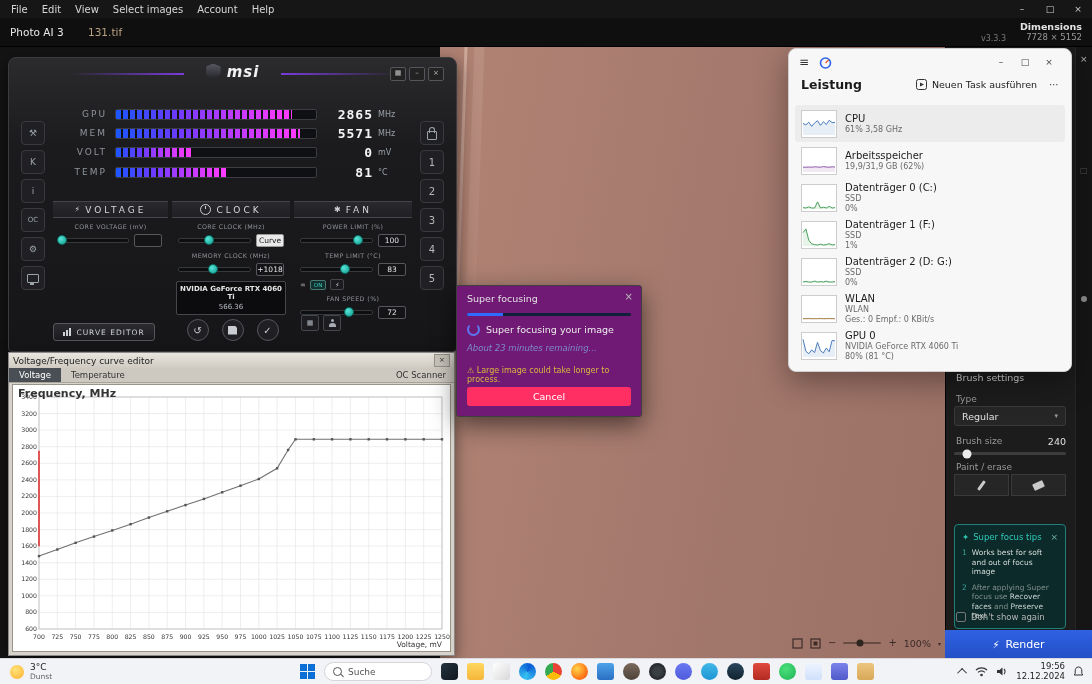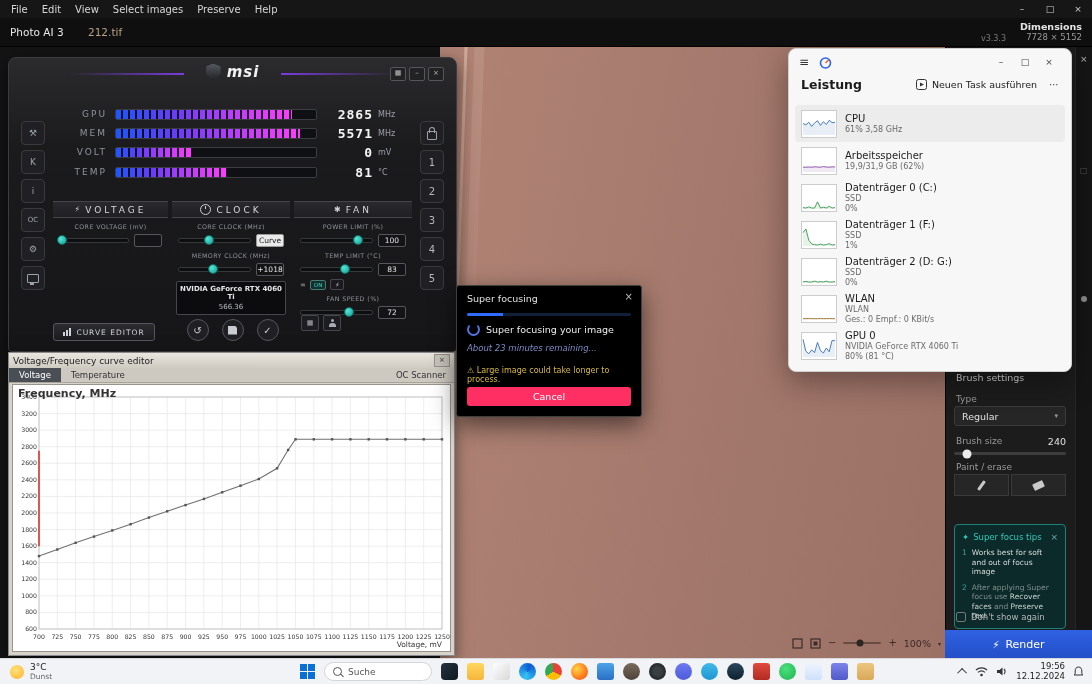--- a/index.html
+++ b/index.html
@@ -115,21 +115,21 @@
   #cw-close{width:14px;height:11px;background:#c8c4bb;border:1px solid #979288;font-size:7px;line-height:10px;text-align:center;color:#333;}
   #cw-tabs{height:14px;display:flex;align-items:center;background:#cdc9c0;border-bottom:1px solid #a9a49a;font-size:8.5px;}
   .cw-tab{padding:0 10px;height:14px;line-height:14px;color:#333;}
   .cw-tab.sel{background:#4a4e55;color:#fff;}
   #cw-scanner{margin-left:auto;padding-right:8px;color:#333;}
   #cw-plot{position:absolute;left:3px;right:3px;top:31px;bottom:3px;background:#fff;border:1px solid #98948a;}
   #cw-ylabel{position:absolute;left:5px;top:2px;font-size:11px;color:#333;font-weight:bold;}
   #cw-xlabel{position:absolute;right:8px;bottom:2px;font-size:7.5px;color:#333;}
   #vf-svg{position:absolute;inset:0;width:100%;height:100%;}
   
-  #dialog{position:absolute;left:456px;top:285px;width:184px;height:130px;background:#000000;border:1px solid #3f3f3f;border-radius:3px;box-shadow:0 8px 24px rgba(0,0,0,.55);z-index:20;}
+  #dialog{position:absolute;left:456px;top:285px;width:184px;height:130px;background:#701a75;border:1px solid #3f3f3f;border-radius:3px;box-shadow:0 8px 24px rgba(0,0,0,.55);z-index:20;}
   #dlg-title{position:absolute;left:10px;top:7px;font-size:9.5px;color:#e2e2e2;}
   #dlg-close{position:absolute;right:8px;top:5px;color:#bbb;font-size:10px;}
   #dlg-progress{position:absolute;left:10px;top:27px;width:164px;height:3px;background:#10203a;border-radius:2px;overflow:hidden;}
   #dlg-progress .fill{height:100%;background:#2f6bff;}
   #dlg-row{position:absolute;left:10px;top:37px;display:flex;align-items:center;gap:6px;font-size:9.5px;color:#ececec;}
   .spinner{width:9px;height:9px;border:2px solid rgba(90,130,255,.9);border-top-color:transparent;border-radius:50%;}
   #dlg-remaining{position:absolute;left:10px;top:57px;font-style:italic;font-size:8.5px;color:#7c8cc9;}
   #dlg-warning{position:absolute;left:10px;top:80px;font-size:8px;color:#d8b93e;}
   #dlg-cancel{position:absolute;left:10px;top:101px;width:164px;height:19px;background:#ff2e63;border-radius:3px;color:#fff;font-size:9.5px;display:flex;align-items:center;justify-content:center;}
   
@@ -171,32 +171,32 @@
 </head>
 <body>
 
 <div id="screen">
 
   <div id="menubar">
     <span class="menu-item">File</span>
     <span class="menu-item">Edit</span>
     <span class="menu-item">View</span>
     <span class="menu-item">Select images</span>
-    <span class="menu-item">Preserve</span>
+    <span class="menu-item">Account</span>
     <span class="menu-item">Help</span>
     <div class="win-controls">
       <span class="wc">–</span>
       <span class="wc">□</span>
       <span class="wc">×</span>
     </div>
   </div>
 
   <div id="tabbar">
     <span id="tab-app">Photo AI 3</span>
-    <span id="tab-file">212.tif</span>
+    <span id="tab-file">131.tif</span>
     <span id="version">v3.3.3</span>
     <div id="dims">
       <div class="d1">Dimensions</div>
       <div class="d2">7728 × 5152</div>
     </div>
   </div>
 
   <div id="canvas"></div>
 
   <div id="right-panel">

